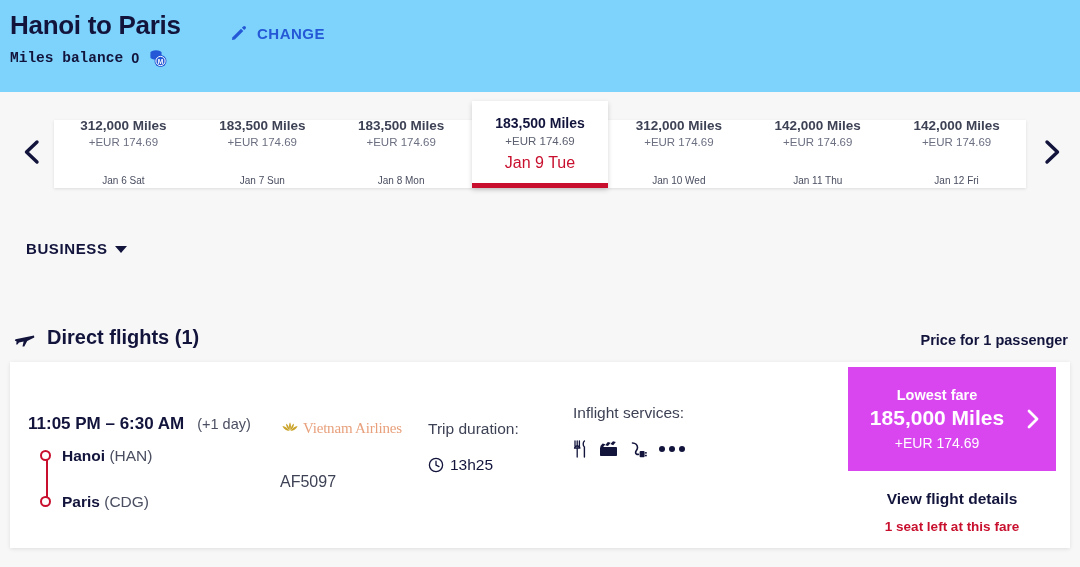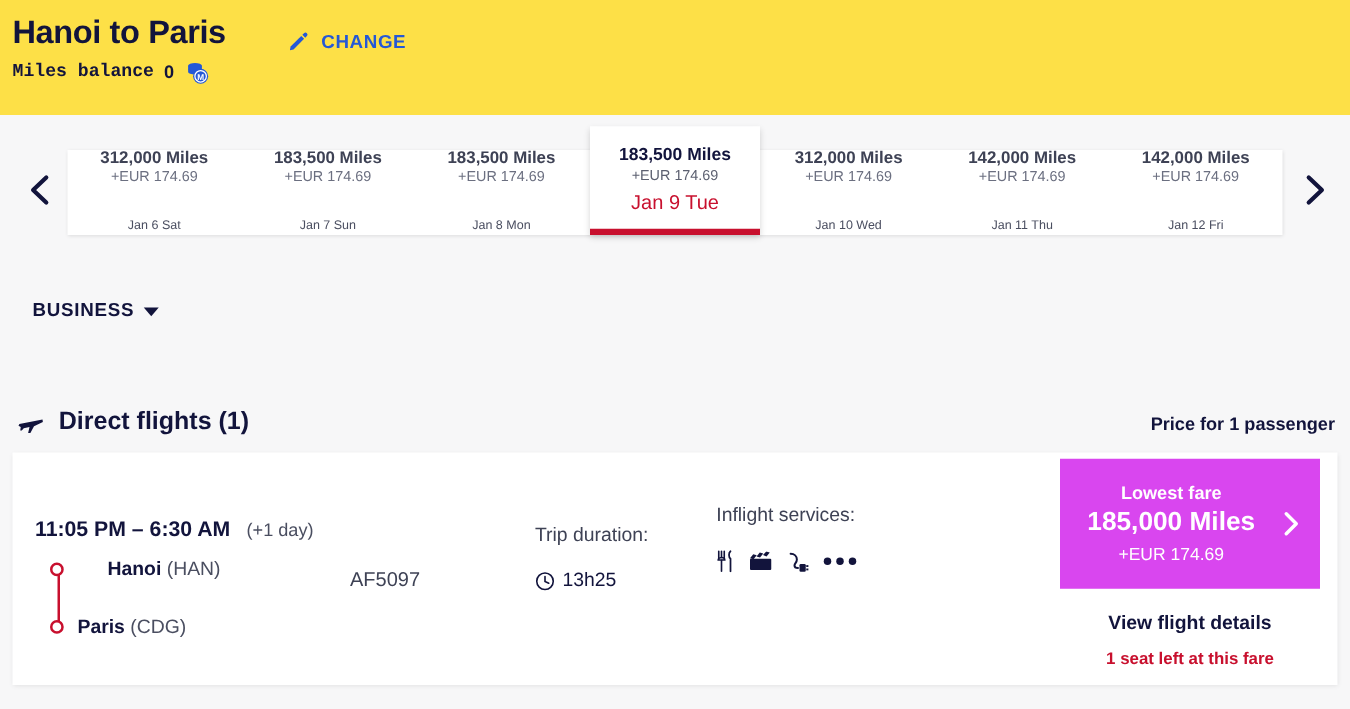--- a/index.html
+++ b/index.html
@@ -15,21 +15,21 @@
     overflow: hidden;
     position: relative;
   }
 
   
   #header {
     position: absolute;
     left: 0; top: 0;
     width: 1080px;
     height: 92px;
-    background: #fde047;
+    background: #7dd3fc;
   }
   #route-title {
     position: absolute;
     left: 10px; top: 10px;
     font-size: 26px;
     font-weight: bold;
     letter-spacing: -0.3px;
     color: #12143c;
     white-space: nowrap;
   }
@@ -257,21 +257,21 @@
     box-sizing: border-box;
   }
   #route-dot-origin { top: 6px; }
   #route-dot-dest { top: 52px; }
   .route-label {
     position: absolute;
     left: 24px;
     font-size: 15.5px;
     white-space: nowrap;
   }
-  #route-origin-label { top: 3px; margin-left: 24px; }
+  #route-origin-label { top: 3px; }
   #route-dest-label { top: 49px; }
   .route-city {
     font-weight: bold;
     color: #12143c;
   }
   .route-code {
     color: #4a4e60;
     font-weight: normal;
   }
 
@@ -543,20 +543,32 @@
       <span class="route-city">Hanoi</span>
       <span class="route-code">(HAN)</span>
     </div>
     <div class="route-label" id="route-dest-label">
       <span class="route-city">Paris</span>
       <span class="route-code">(CDG)</span>
     </div>
   </div>
 
   <div id="airline-block">
+    <div id="airline-logo">
+      <span id="airline-lotus-icon">
+        <svg width="20" height="15" viewBox="0 0 20 15">
+          <path d="M10 1.2 C11.2 3.4 11.4 6.5 10 9.5 C8.6 6.5 8.8 3.4 10 1.2 Z" fill="#c9a227"></path>
+          <path d="M6.1 2.6 C8.1 4.0 9.4 6.6 9.6 9.7 C7.2 7.8 6.0 5.3 6.1 2.6 Z" fill="#c9a227"></path>
+          <path d="M13.9 2.6 C14.0 5.3 12.8 7.8 10.4 9.7 C10.6 6.6 11.9 4.0 13.9 2.6 Z" fill="#c9a227"></path>
+          <path d="M2.4 5.1 C5.1 5.5 7.7 7.3 9.2 10.1 C6.2 9.9 3.6 8.0 2.4 5.1 Z" fill="#c9a227"></path>
+          <path d="M17.6 5.1 C16.4 8.0 13.8 9.9 10.8 10.1 C12.3 7.3 14.9 5.5 17.6 5.1 Z" fill="#c9a227"></path>
+        </svg>
+      </span>
+      <span id="airline-name">Vietnam Airlines</span>
+    </div>
     <div id="flight-number">AF5097</div>
   </div>
 
   <div id="duration-block">
     <div id="duration-title">Trip duration:</div>
     <div id="duration-value-row">
       <span id="clock-icon">
         <svg width="16" height="16" viewBox="0 0 16 16">
           <circle cx="8" cy="8" r="6.6" fill="none" stroke="#12143c" stroke-width="1.3"></circle>
           <path d="M8 4.2 L8 8.2 L11 9.6" fill="none" stroke="#12143c" stroke-width="1.3" stroke-linecap="round"></path>

